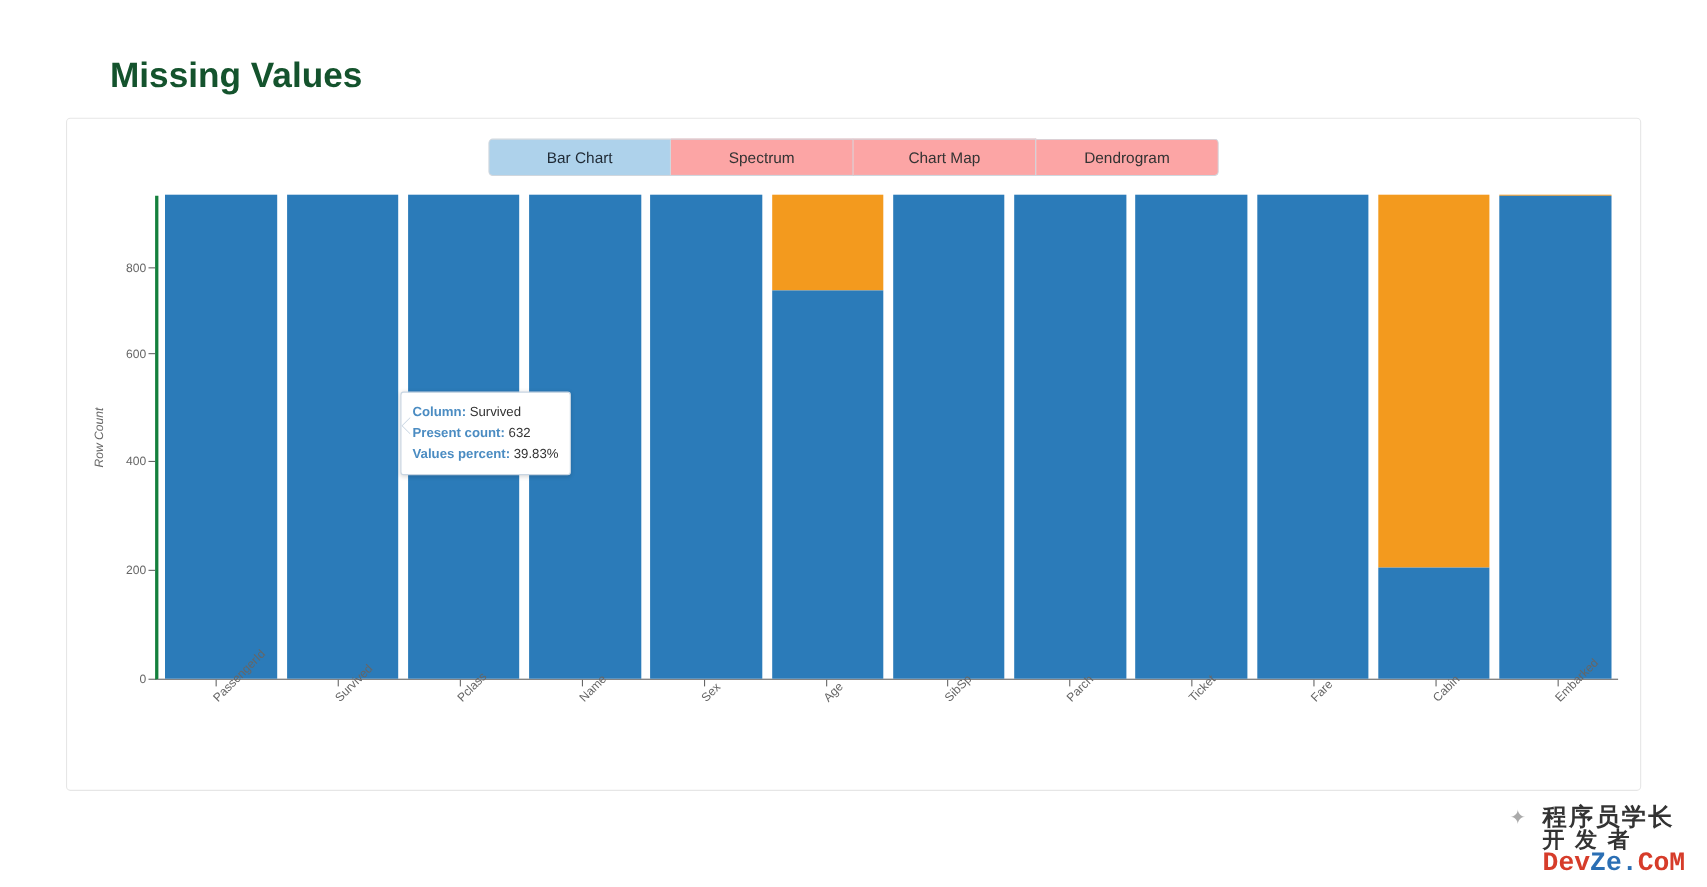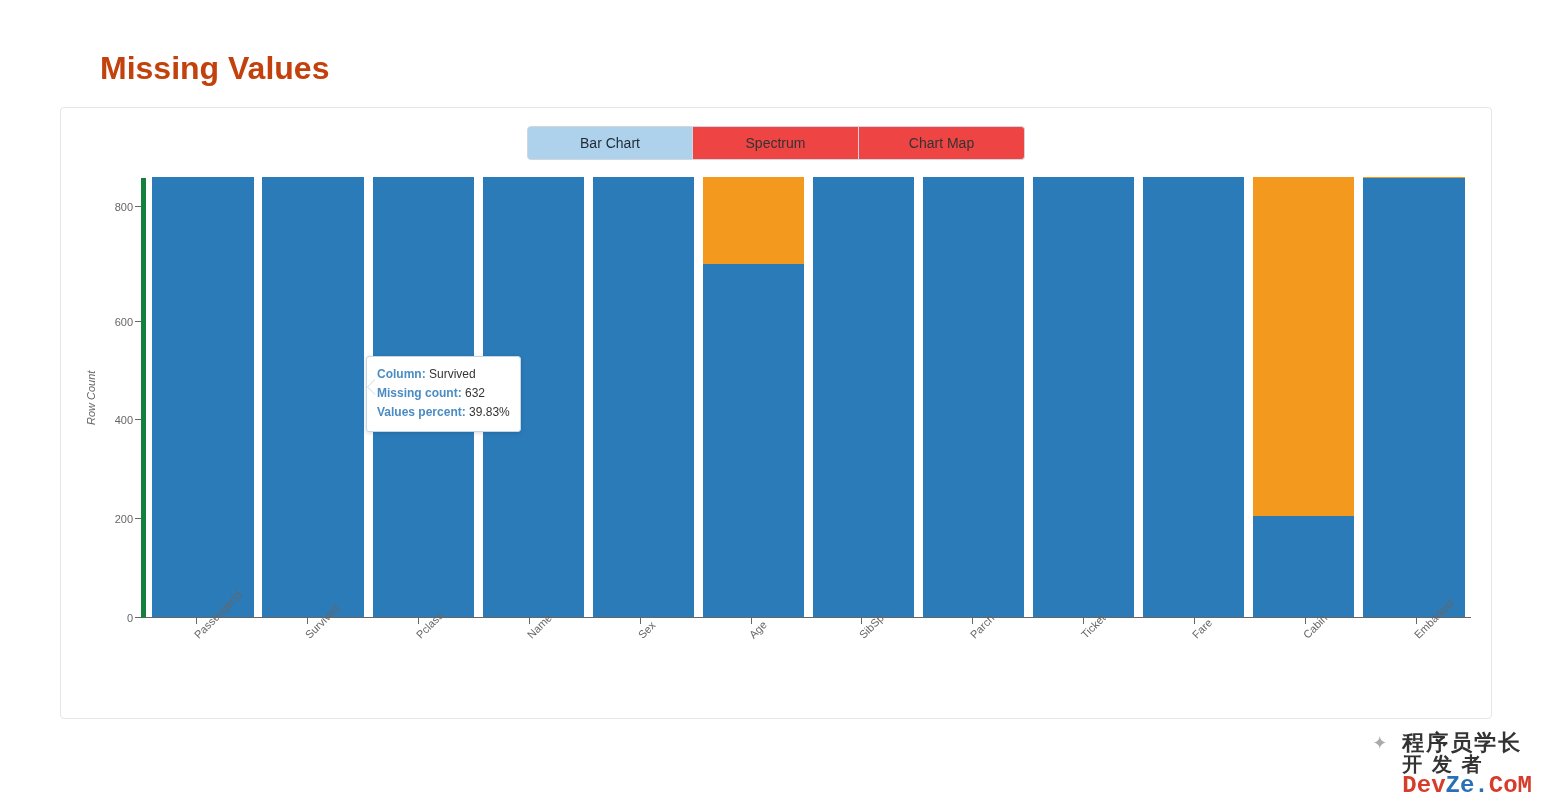--- a/index.html
+++ b/index.html
@@ -12,41 +12,41 @@
   .page {
     width: 1552px;
     height: 806px;
     position: relative;
     padding: 50px 60px 0 60px;
   }
   .title {
     font-size: 32px;
     font-weight: 700;
     margin: 0 0 20px 40px;
-    color: #c2410c;
+    color: #14532d;
   }
   .card {
     border: 1px solid #e6e6e6;
     border-radius: 4px;
     padding: 10px 20px 30px 20px;
     position: relative;
   }
   .tabs {
     display: flex;
     justify-content: center;
     margin: 8px 0 18px 0;
   }
   .tab {
     border: 1px solid #d0d7de;
     padding: 8px 0;
     width: 166px;
     text-align: center;
     font-size: 14px;
     color: #333;
-    background: #ef4444;
+    background: #fca5a5;
     cursor: pointer;
     user-select: none;
   }
   .tab + .tab { border-left: none; }
   .tab:first-child { border-radius: 4px 0 0 4px; }
   .tab:last-child  { border-radius: 0 4px 4px 0; }
   .tab.active {
     background: #aed2eb;
     color: #1f2a35;
   }
@@ -107,21 +107,21 @@
   .ytick .tick-line {
     position: absolute;
     right: -8px; bottom: 50%;
     width: 6px; height: 1px;
     background: #666;
   }
   .plot {
     position: relative;
     height: 440px;
     flex: 1;
-    border-left: 5px solid #15803d;
+    border-left: 3px solid #15803d;
     border-bottom: 1px solid #666;
   }
   .bars {
     position: absolute;
     left: 0; right: 0; bottom: 0; top: 0;
     display: flex;
     align-items: flex-end;
     padding: 0 2px;
   }
   .bar-slot {
@@ -234,34 +234,35 @@
 
 <div class="page">
   <h1 class="title">Missing Values</h1>
 
   <div class="card">
 
     <div class="tabs">
       <div class="tab active">Bar Chart</div>
       <div class="tab">Spectrum</div>
       <div class="tab">Chart Map</div>
+      <div class="tab">Dendrogram</div>
     </div>
 
     <div class="chart-wrap">
 
 
       <div class="chart">
         <div class="plot-outer">
           <div class="ylabel">Row Count</div>
           <div class="yaxis" id="yaxis">
               <div class="ytick" style="bottom: 0px;">0<span class="tick-line"></span></div>
               <div class="ytick" style="bottom: 98.7654px;">200<span class="tick-line"></span></div>
               <div class="ytick" style="bottom: 197.531px;">400<span class="tick-line"></span></div>
               <div class="ytick" style="bottom: 296.296px;">600<span class="tick-line"></span></div>
-              <div class="ytick" style="bottom: 411px;">800<span class="tick-line"></span></div>
+              <div class="ytick" style="bottom: 374px;">800<span class="tick-line"></span></div>
             </div>
           <div class="plot" id="plot">
             <div class="bars" id="bars">
                 <div class="bar-slot">
                   <div class="bar" style="height: 440px;">
                     <div class="seg-present" style="height: 440px;"></div>
                     <div class="seg-missing" style="height: 0px;"></div>
                   </div>
                 </div>
                 <div class="bar-slot">
@@ -327,21 +328,21 @@
                 <div class="bar-slot">
                   <div class="bar" style="height: 440px;">
                     <div class="seg-present" style="height: 439.012px;"></div>
                     <div class="seg-missing" style="height: 0.987654px;"></div>
                   </div>
                 </div>
               </div>
 
             <div class="tooltip" id="tooltip" style="left:220px; top:178px;">
               <div><span class="k">Column:</span> <span class="v">Survived</span></div>
-              <div><span class="k">Missing count:</span> <span class="v">632</span></div>
+              <div><span class="k">Present count:</span> <span class="v">632</span></div>
               <div><span class="k">Values percent:</span> <span class="v">39.83%</span></div>
             </div>
 
           </div>
         </div>
         <div class="xaxis">
           <div style="width:44px"></div>
           <div style="width:16px"></div>
           <div class="xaxis-inner" id="xaxis">
               <div class="xlabel-slot">

